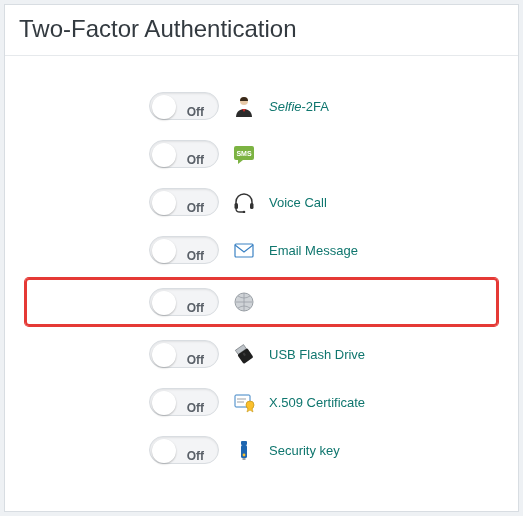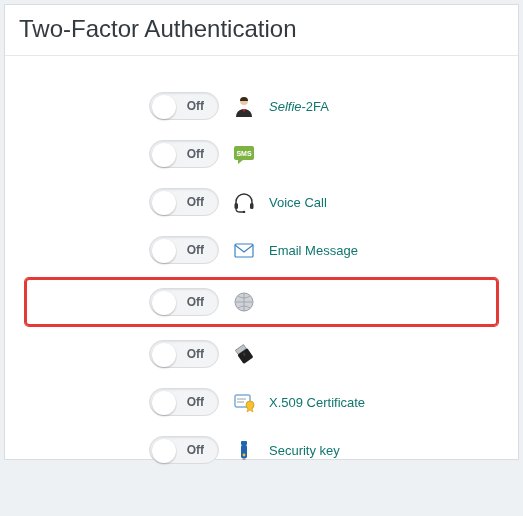--- a/index.html
+++ b/index.html
@@ -11,21 +11,21 @@
   }
   .page {
     width: 523px; height: 516px;
     background: #eef1f4;
     padding: 4px 0 0 0;
   }
   .content-card {
     background: #ffffff;
     border: 1px solid #d8dde2;
     margin: 0 4px 0 4px;
-    height: 456px;
+    height: 508px;
   }
   h1.page-title {
     margin: 0;
     padding: 10px 14px 12px 14px;
     font-weight: 300;
     font-size: 24px;
     color: #333a40;
     border-bottom: 1px solid #e6e9ec;
   }
   .methods {
@@ -47,21 +47,21 @@
     margin: 4px 0;
     padding-left: 124px;
   }
   
   .toggle {
     width: 70px; height: 28px;
     background: #f3f4f6;
     border: 1px solid #d9dde1;
     border-radius: 14px;
     position: relative;
-    display: flex; align-items: center;
+    display: flex; align-items: flex-end;
     justify-content: flex-end;
     padding: 0 10px 0 0;
     box-shadow: inset 0 1px 2px rgba(0,0,0,0.08);
   }
   .toggle .knob {
     position: absolute;
     left: 2px; top: 2px;
     width: 24px; height: 24px;
     background: #fff;
     border-radius: 50%;
@@ -154,20 +154,21 @@
         <div class="method-row">
           <div class="toggle">
             <div class="knob"></div>
             <span class="state">Off</span>
           </div>
           <span class="method-icon">
             <svg width="22" height="22" viewBox="0 0 22 22">
               <use href="#ic-usb"></use>
             </svg>
           </span>
+          <span class="method-label">USB Flash Drive</span>
         </div>
         <div class="method-row">
           <div class="toggle">
             <div class="knob"></div>
             <span class="state">Off</span>
           </div>
           <span class="method-icon">
             <svg width="22" height="22" viewBox="0 0 22 22">
               <use href="#ic-cert"></use>
             </svg>

